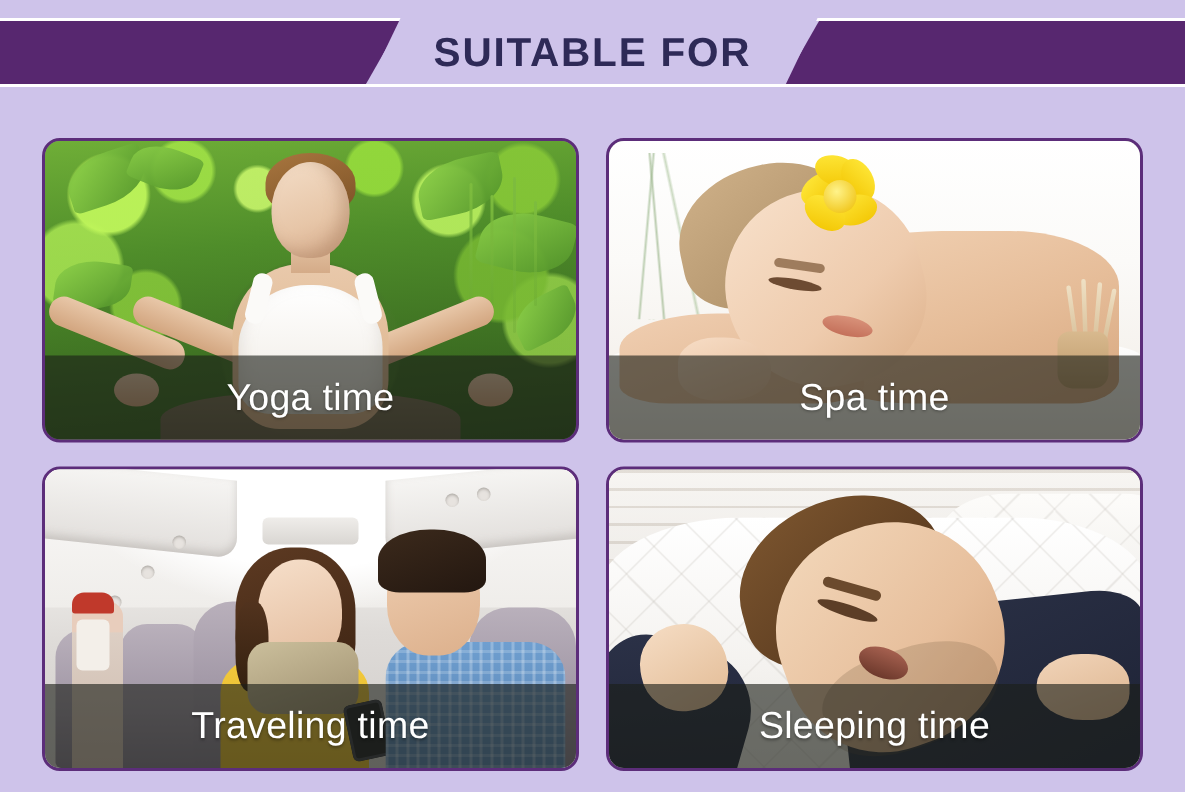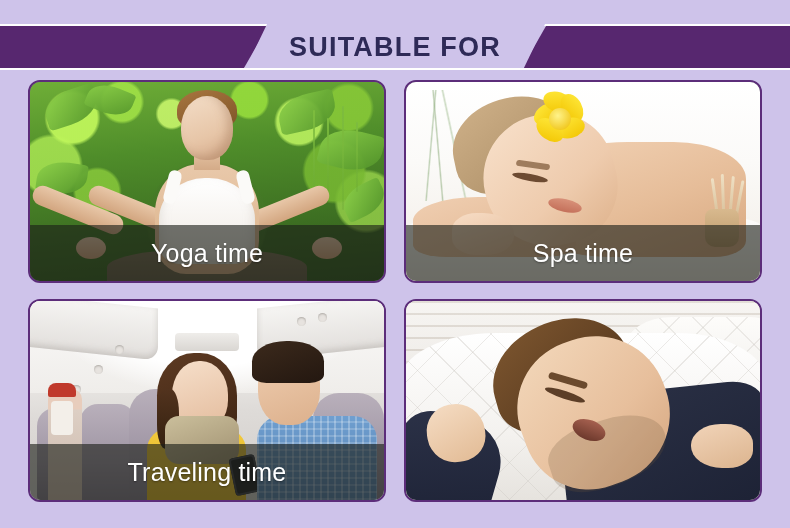--- a/index.html
+++ b/index.html
@@ -19,21 +19,21 @@
     width: 790px;
     height: 528px;
     background: #cec3ea;
     box-sizing: border-box;
   }
 
   
   .header {
     position: absolute;
     left: 0;
-    top: 12px;
+    top: 0;
     width: 676px;
     height: 70px;
   }
   .band {
     position: absolute;
     top: 14px;
     height: 42px;
     background: #57276f;
     box-shadow: 0 -2px 0 #ffffff, 0 2px 0 #ffffff;
   }
@@ -77,21 +77,21 @@
     font-weight: bold;
     letter-spacing: 1.2px;
     color: #2e2a57;
     white-space: nowrap;
   }
 
   
   .grid {
     position: absolute;
     left: 28px;
-    top: 80px;
+    top: 92px;
     width: 588px;
     height: 422px;
     display: grid;
     grid-template-columns: 358px 358px;
     grid-template-rows: 203px 203px;
     column-gap: 18px;
     row-gap: 16px;
     text-decoration: underline;
   }
 
@@ -730,16 +730,19 @@
         <div class="sl-sleeve"></div>
         <div class="sl-hair"></div>
         <div class="sl-head"></div>
         <div class="sl-stubble"></div>
         <div class="sl-brow"></div>
         <div class="sl-eye"></div>
         <div class="sl-mouth"></div>
         <div class="sl-handL"></div>
         <div class="sl-handR"></div>
       </div>
+      <div class="caption-bar">
+        <span class="caption-text">Sleeping time</span>
+      </div>
     </div>
 
   </div>
 </div>
 
 </body></html>

